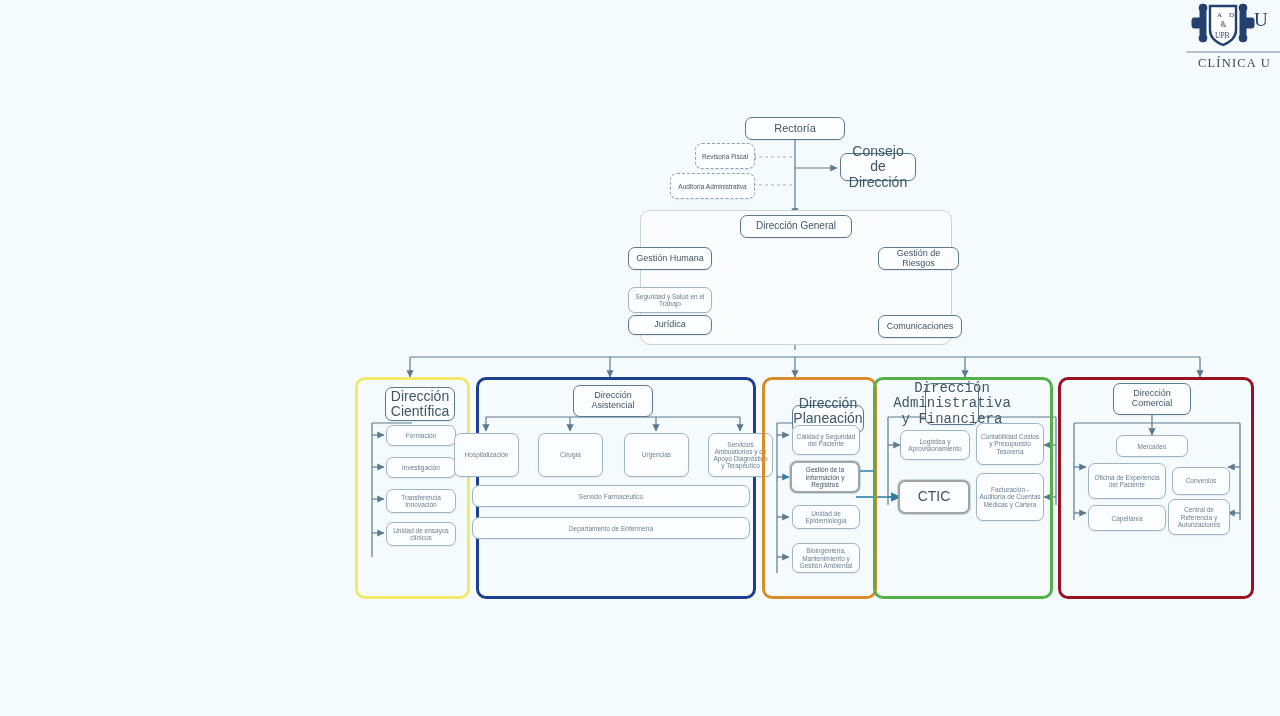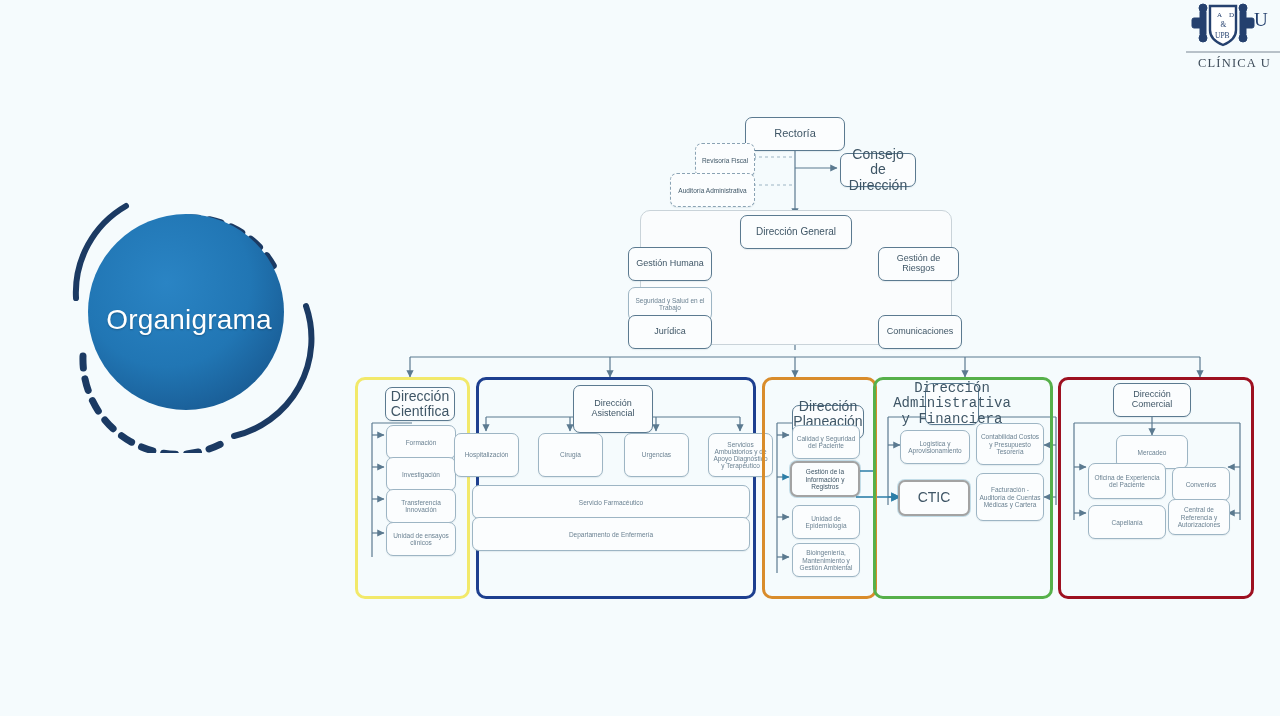--- a/index.html
+++ b/index.html
@@ -31,21 +31,21 @@
   #wires { position:absolute; left:0; top:0; width:930px; height:505px; pointer-events:none; }
 
   .node {
     position:absolute;
     background:#fbfdfe;
     border:1px solid #5b7a90;
     border-radius:7px;
     display:flex; align-items:center; justify-content:center; text-align:center;
     color:#3f5666;
     line-height:1.08;
-    padding:16px 2px;
+    padding:9px 2px;
     box-shadow:0 1px 1px rgba(90,120,140,.12);
   }
   .node.dashed { border-style:dashed; border-color:#8aa3b4; }
   .node.pale { border-color:#9db5c4; color:#6b8292; }
   .node.hl { border:2px solid #a3a3a3; box-shadow:0 0 0 1px rgba(45,127,168,.25); }
 
   .frame { position:absolute; border-radius:10px; background:transparent; }
   .frame.gray  { border:1px solid #c9d3d9; background:#fafcfd; }
   .frame.yellow{ border:3px solid #f2e96a; }
   .frame.blue  { border:3px solid #1d3f8f; }
@@ -88,41 +88,20 @@
       <text x="41" y="15" font-size="7" font-family="Liberation Serif, serif" fill="#24406e">A</text>
       <text x="53" y="15" font-size="7" font-family="Liberation Serif, serif" fill="#24406e">D</text>
       <text x="44.5" y="25" font-size="7.5" font-family="Liberation Serif, serif" fill="#24406e">&amp;</text>
       <text x="39" y="36" font-size="7.5" font-family="Liberation Serif, serif" fill="#24406e">UPB</text>
       <text x="78" y="24" font-size="19" font-family="Liberation Serif, serif" fill="#24406e">U</text>
       <line x1="10" y1="50" x2="110" y2="50" stroke="#7a8794" stroke-width="1"></line>
       <text x="22" y="65" font-size="12.5" letter-spacing="1.2" font-family="Liberation Serif, serif" fill="#3c4a58">CLÍNICA U</text>
     </svg>
   </div>
 
-  <div id="circle-graphic">
-    <svg viewBox="0 0 300 275" width="300" height="275">
-      <defs>
-        <radialGradient id="cg" cx="40%" cy="35%" r="78%">
-          <stop offset="0%" stop-color="#2a84c4"></stop>
-          <stop offset="55%" stop-color="#2176b4"></stop>
-          <stop offset="100%" stop-color="#17558c"></stop>
-        </radialGradient>
-      </defs>
-
-      <path d="M62 128 A95 95 0 0 1 243 95" fill="none" stroke="#1b3a63" stroke-width="7" stroke-linecap="round" stroke-dasharray="12 11"></path>
-
-      <path d="M49 178 A95 95 0 0 0 194 262" fill="none" stroke="#1b3a63" stroke-width="7" stroke-linecap="round" stroke-dasharray="12 11"></path>
-
-      <path d="M42 120 A100 100 0 0 1 92 28" fill="none" stroke="#1b3a63" stroke-width="6" stroke-linecap="round"></path>
-
-      <path d="M272 128 A100 100 0 0 1 200 258" fill="none" stroke="#1b3a63" stroke-width="6" stroke-linecap="round"></path>
-      <circle cx="152" cy="134" r="98" fill="url(#cg)"></circle>
-    </svg>
-    <div class="org-word">Organigrama</div>
-  </div>
 
   <div id="chart">
 
     <svg id="wires" viewBox="0 0 930 505">
       <defs>
         <marker id="ah" markerWidth="7" markerHeight="7" refX="5.6" refY="3" orient="auto">
           <path d="M0,0 L6,3 L0,6 z" fill="#5b7a90"></path>
         </marker>
         <marker id="ahd" markerWidth="7" markerHeight="7" refX="5.6" refY="3" orient="auto">
           <path d="M0,0 L6,3 L0,6 z" fill="#9db5c4"></path>
@@ -219,21 +198,21 @@
     <div class="node t9" style="left:538px; top:210px; width:84px; height:23px;">Comunicaciones</div>
 
     <div class="frame yellow" style="left:15px; top:272px; width:115px; height:222px;"></div>
     <div class="node t8" style="left:45px; top:282px; width:70px; height:34px;">Dirección Científica</div>
     <div class="node pale t7" style="left:46px; top:320px; width:70px; height:21px;">Formación</div>
     <div class="node pale t7" style="left:46px; top:352px; width:70px; height:21px;">Investigación</div>
     <div class="node pale t7" style="left:46px; top:384px; width:70px; height:24px;">Transferencia Innovación</div>
     <div class="node pale t7" style="left:46px; top:417px; width:70px; height:24px;">Unidad de ensayos clínicos</div>
 
     <div class="frame blue" style="left:136px; top:272px; width:280px; height:222px;"></div>
-    <div class="node t9" style="left:233px; top:280px; width:80px; height:48px;">Dirección Asistencial</div>
+    <div class="node t9" style="left:233px; top:280px; width:80px; height:32px;">Dirección Asistencial</div>
     <div class="node pale t7" style="left:114px; top:328px; width:65px; height:44px;">Hospitalización</div>
     <div class="node pale t7" style="left:198px; top:328px; width:65px; height:44px;">Cirugía</div>
     <div class="node pale t7" style="left:284px; top:328px; width:65px; height:44px;">Urgencias</div>
     <div class="node pale t7" style="left:368px; top:328px; width:65px; height:44px;">Servicios Ambulatorios y de Apoyo Diagnóstico y Terapéutico</div>
     <div class="node pale t7" style="left:132px; top:380px; width:278px; height:22px;">Servicio Farmacéutico</div>
     <div class="node pale t7" style="left:132px; top:412px; width:278px; height:22px;">Departamento de Enfermería</div>
 
     <div class="frame orange" style="left:422px; top:272px; width:115px; height:222px;"></div>
     <div class="node t8" style="left:452px; top:280px; width:72px; height:28px;margin-top:20px;">Dirección Planeación y Calidad</div>
     <div class="node pale t7" style="left:452px; top:320px; width:68px; height:30px;">Calidad y Seguridad del Paciente</div>

